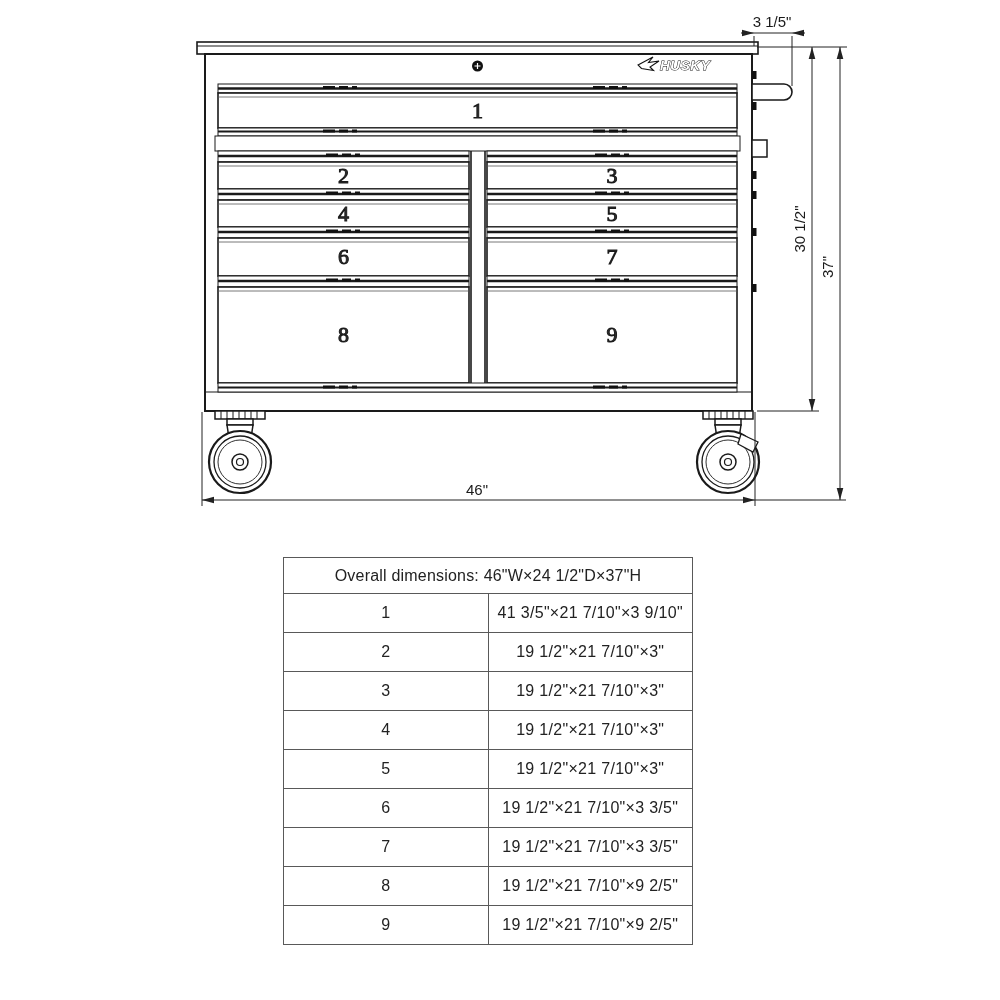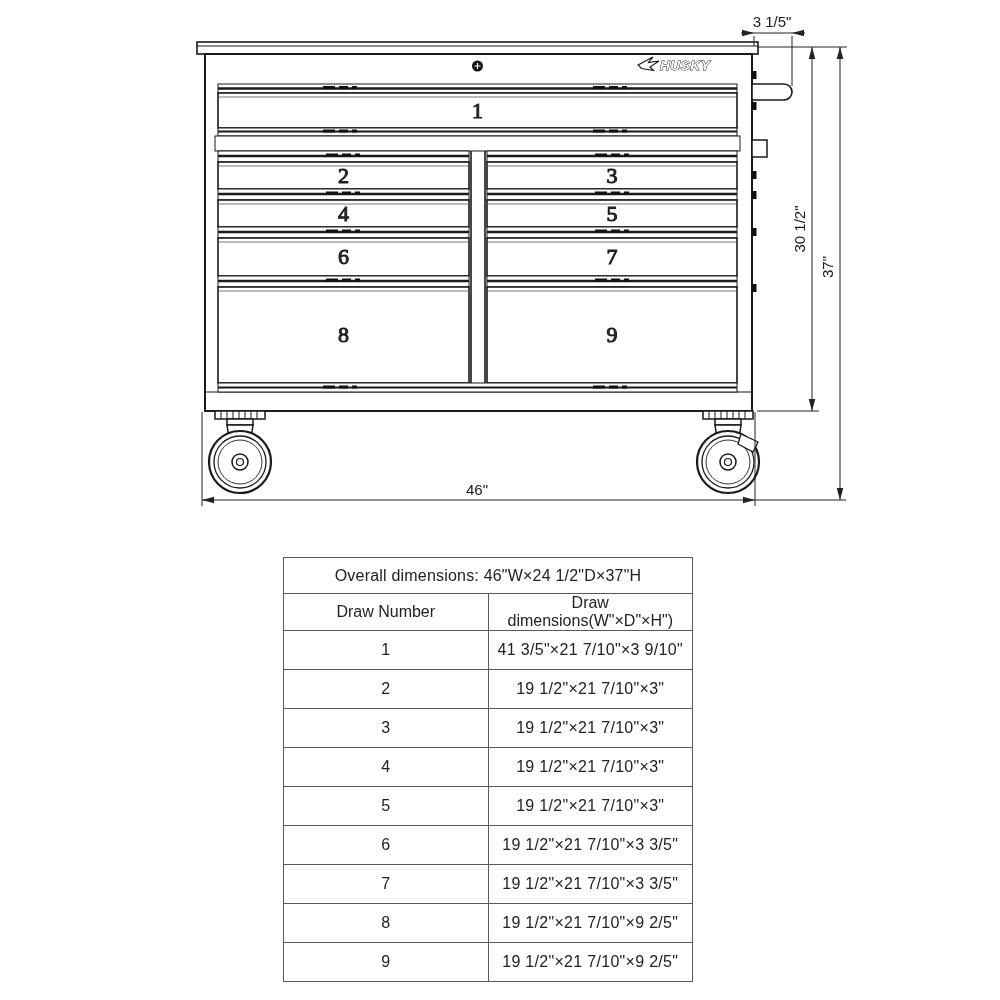--- a/index.html
+++ b/index.html
@@ -210,24 +210,20 @@
     <text class="dim" x="477" y="495" text-anchor="middle">46"</text>
   </g>
 </svg>
 
 <div class="spec-wrap">
   <table class="spec">
     <tbody>
           <tr>
       <td class="title-cell" colspan="2">Overall dimensions: 46"W×24 1/2"D×37"H</td>
     </tr>
-    <tr class="colhead">
-      <td class="numcol">Draw Number</td>
-      <td>Draw dimensions(W"×D"×H")</td>
-    </tr>
     <tr class="datarow">
       <td>1</td>
       <td>41 3/5"×21 7/10"×3 9/10"</td>
     </tr>
     <tr class="datarow">
       <td>2</td>
       <td>19 1/2"×21 7/10"×3"</td>
     </tr>
     <tr class="datarow">
       <td>3</td>

